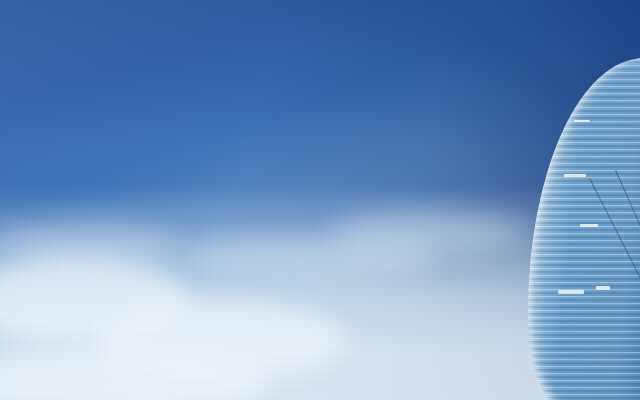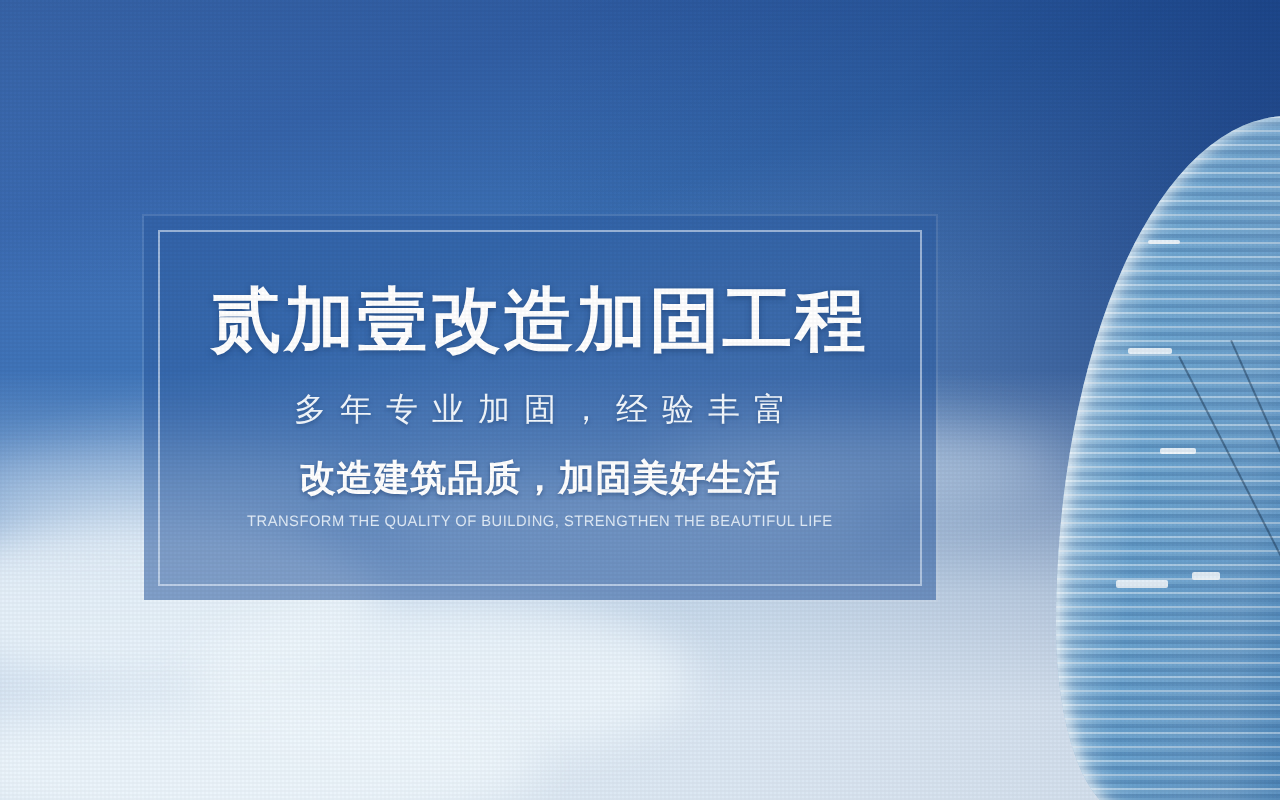--- a/index.html
+++ b/index.html
@@ -148,24 +148,15 @@
     <div class="tower-edge"></div>
     <div class="diag" style="left:62px;top:120px;width:300px;height:1.4px;transform:rotate(63deg);"></div>
     <div class="diag" style="left:88px;top:112px;width:300px;height:1.4px;transform:rotate(66deg);"></div>
     <div class="winglint" style="left:36px;top:116px;width:22px;height:3px;"></div>
     <div class="winglint" style="left:52px;top:166px;width:18px;height:3px;"></div>
     <div class="winglint" style="left:30px;top:232px;width:26px;height:4px;"></div>
     <div class="winglint" style="left:68px;top:228px;width:14px;height:4px;"></div>
     <div class="winglint" style="left:46px;top:62px;width:16px;height:2px;"></div>
   </div>
 
-  <div class="panel">
-    <div class="panel-inner-border"></div>
-    <div class="panel-content">
-      <div class="title">贰加壹改造加固工程</div>
-      <div class="sub1">多年专业加固，经验丰富</div>
-      <div class="sub2">改造建筑品质，加固美好生活</div>
-      <div class="eng">TRANSFORM THE QUALITY OF BUILDING, STRENGTHEN THE BEAUTIFUL LIFE</div>
-    </div>
-  </div>
 
   <div class="noise"></div>
 </div>
 
 </body></html>

